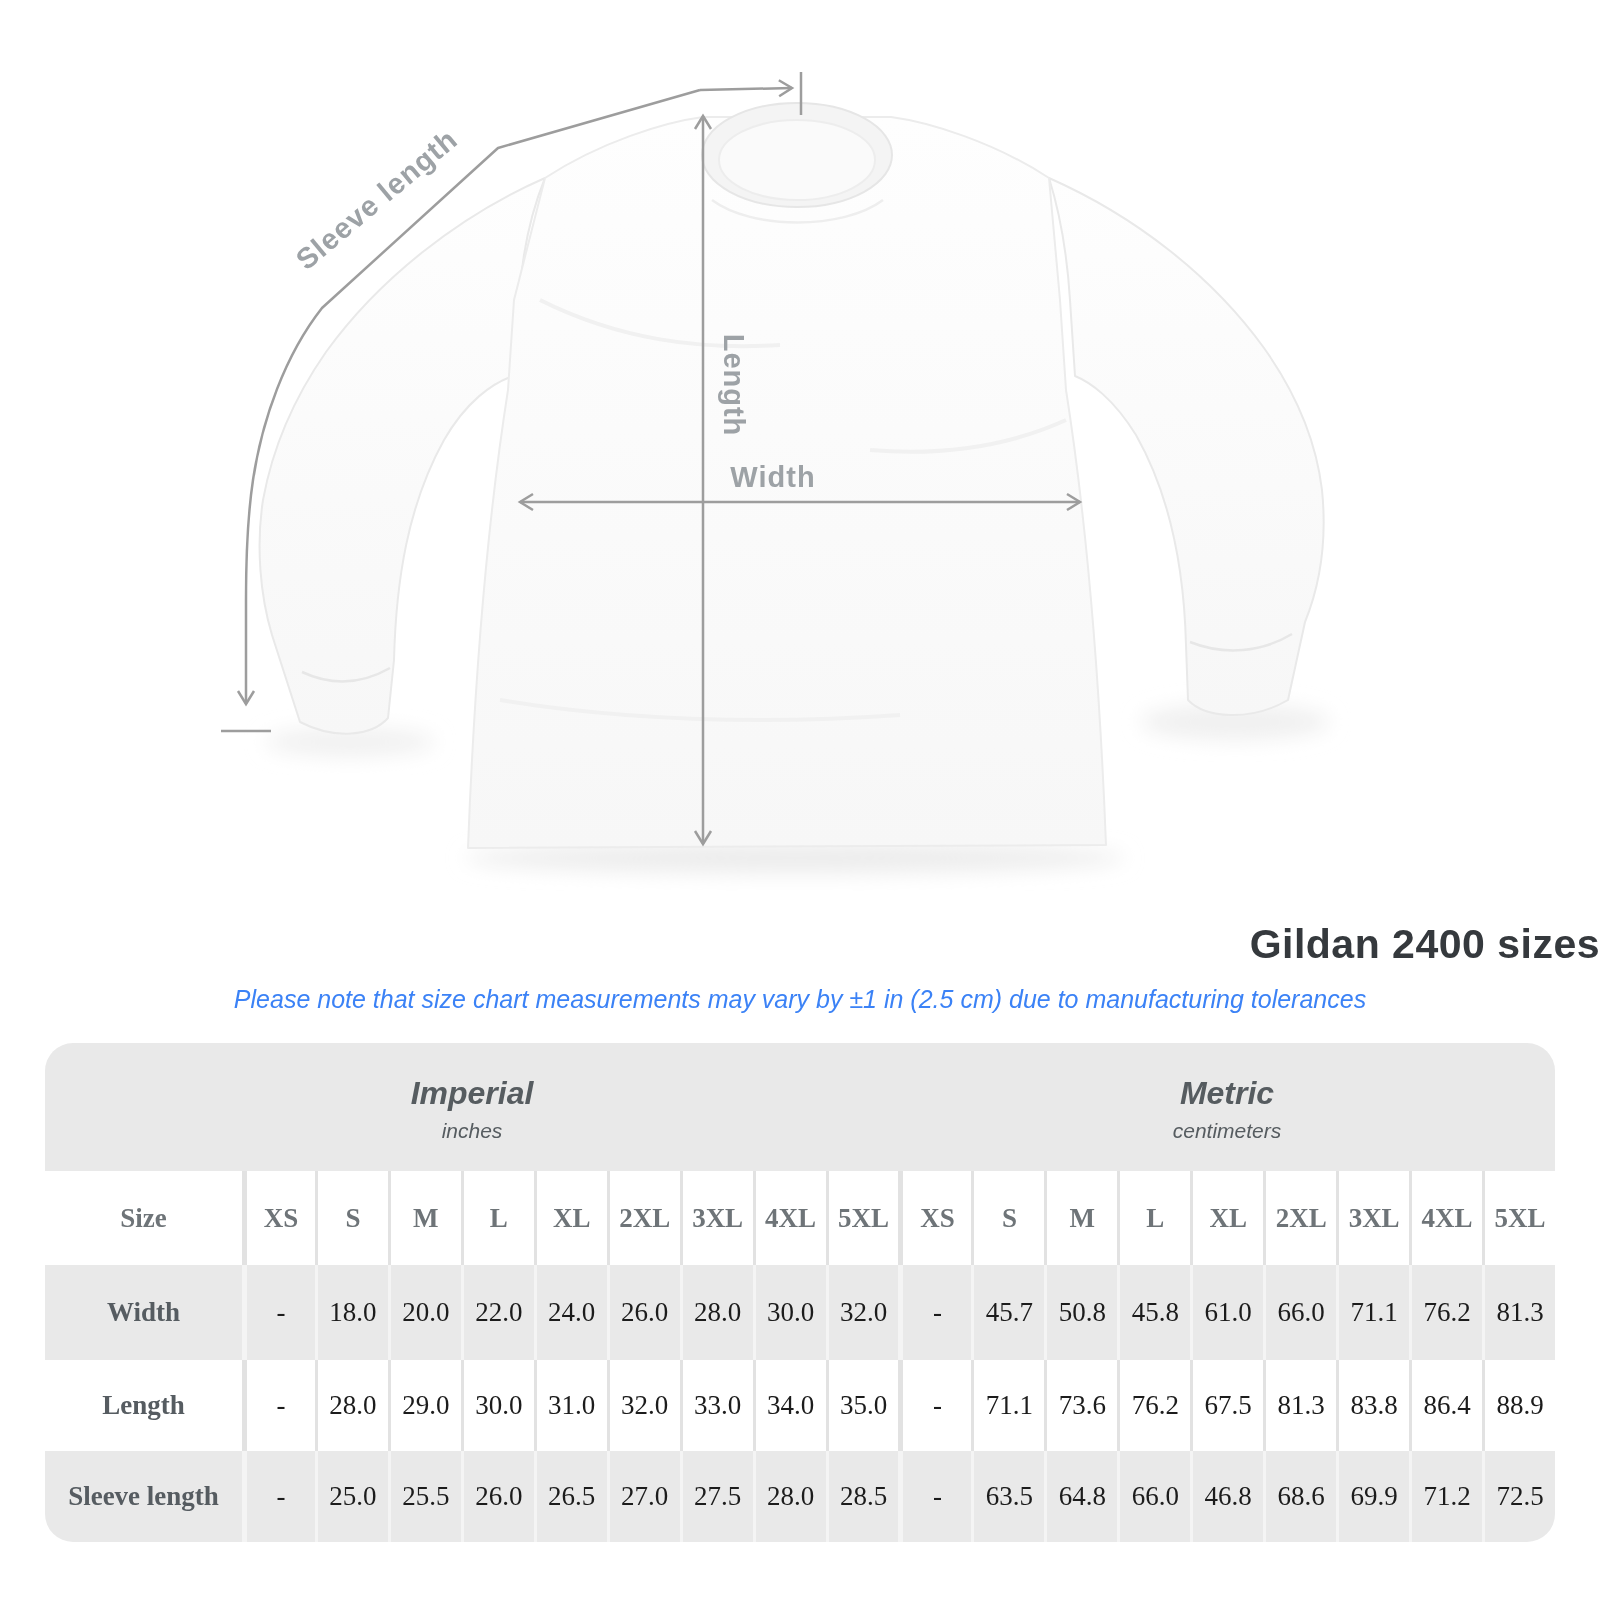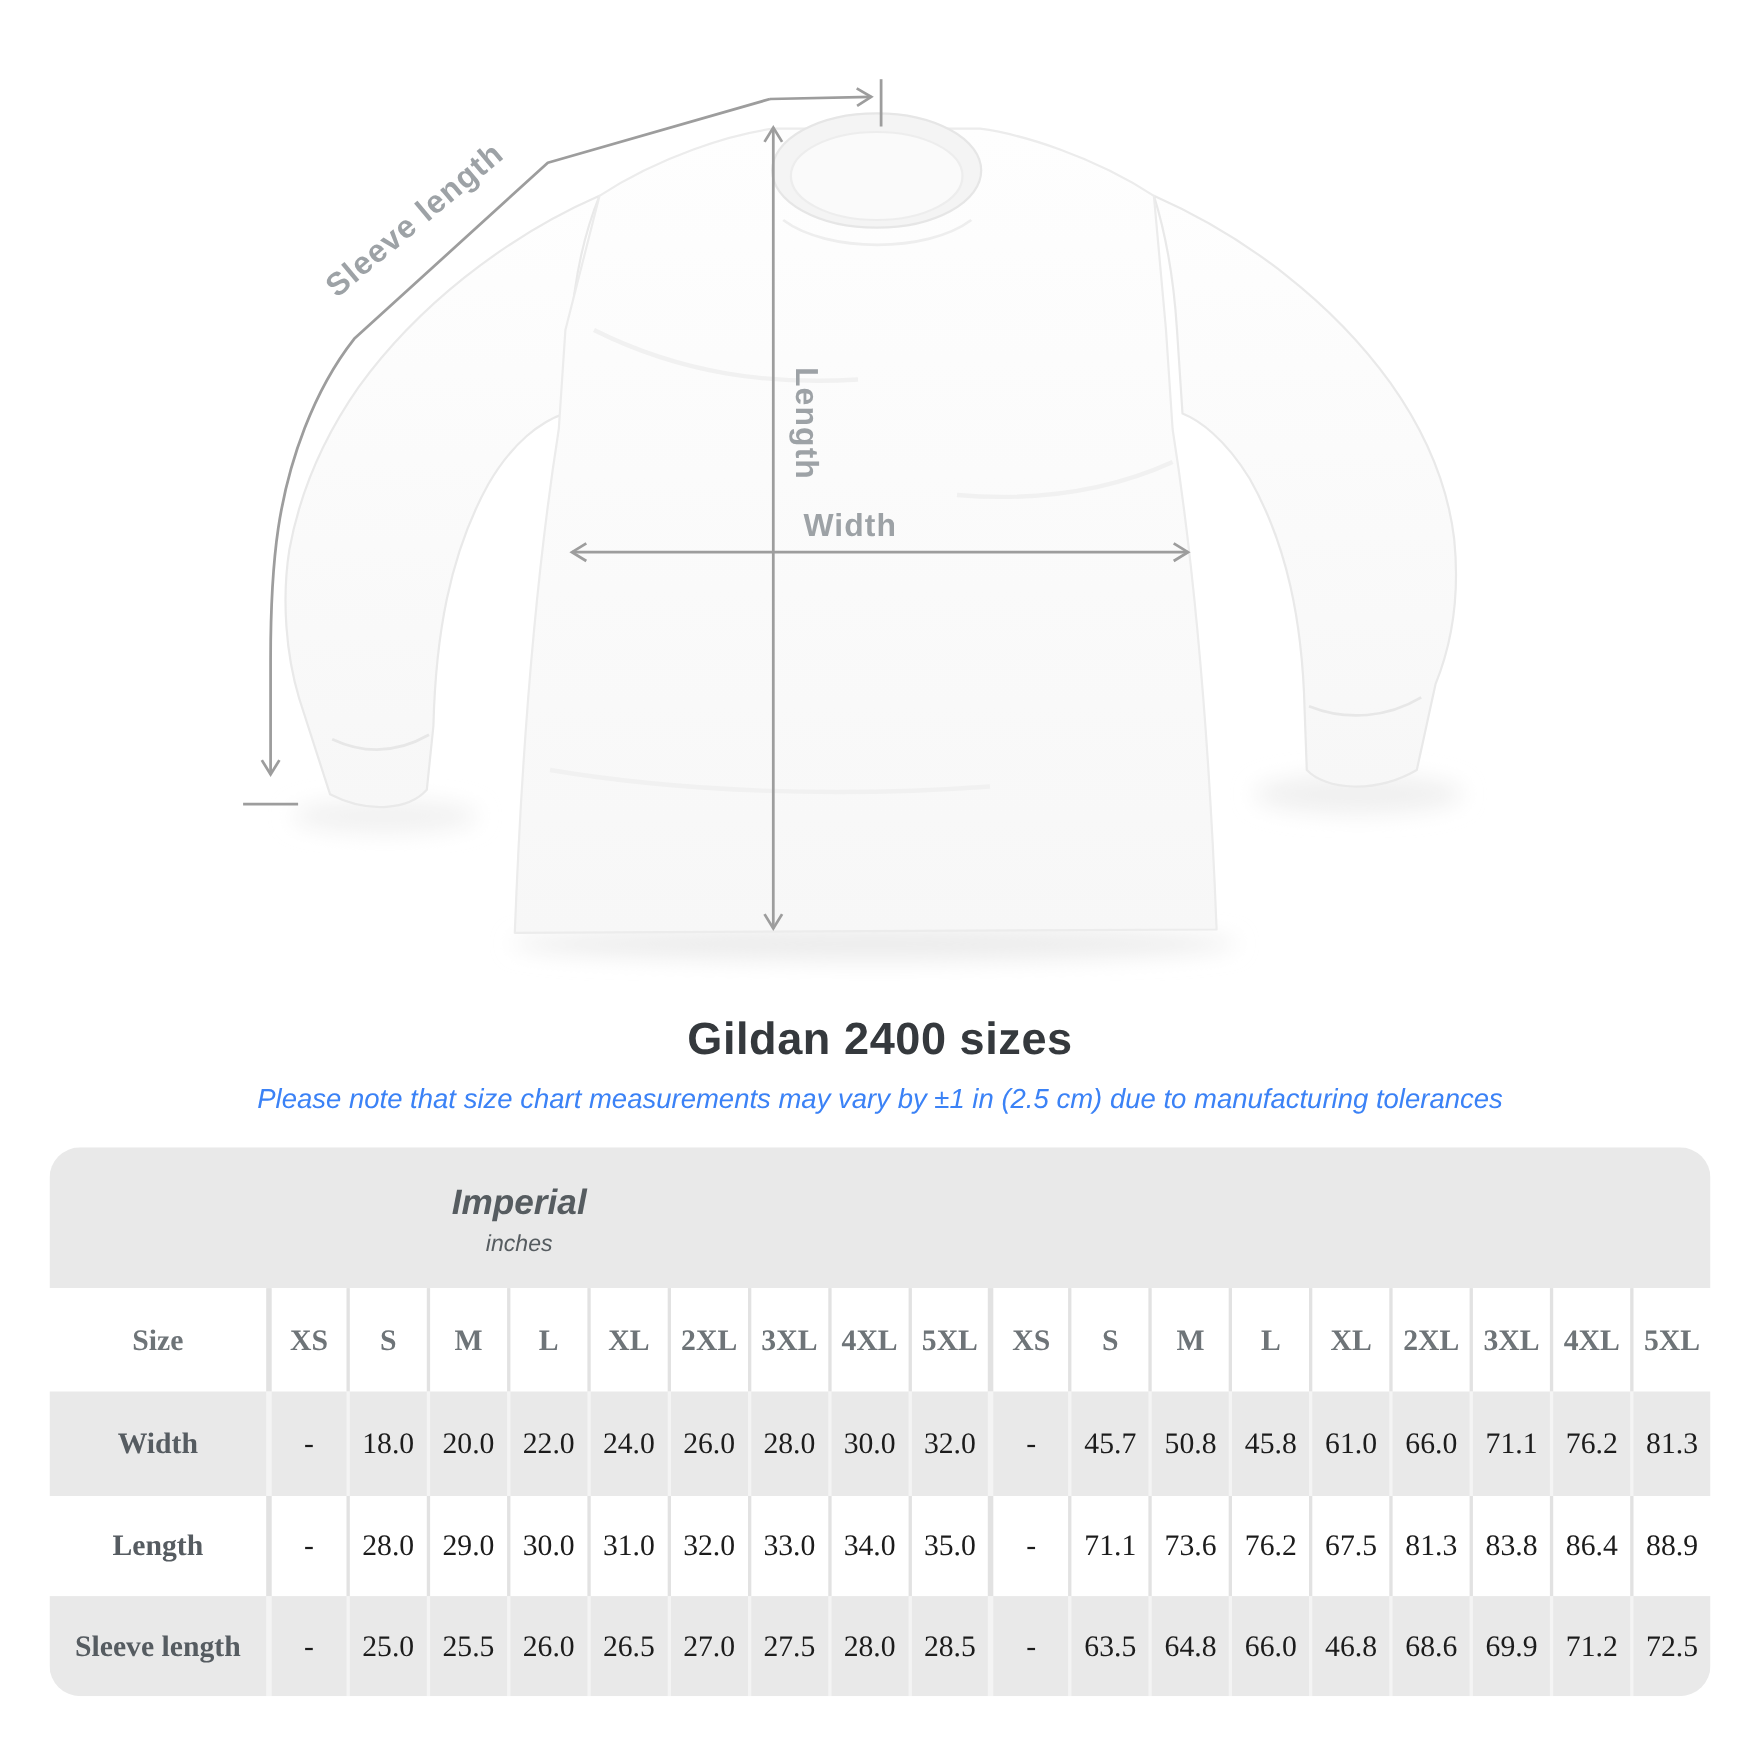--- a/index.html
+++ b/index.html
@@ -11,21 +11,21 @@
   .page{width:1600px;height:1600px;position:relative;}
 
   
   .diagram{position:relative;width:1600px;height:900px;}
   .diagram svg{display:block;width:1600px;height:900px;}
   .dim-label{font-weight:bold;fill:#9da2a6;font-size:29px;letter-spacing:1px;}
 
   
   .chart-header{text-align:center;padding-top:20px;}
   .chart-header h1{
-    margin:0;font-size:41px;line-height:48px;font-weight:bold;color:#35393d;letter-spacing:.5px;
+    margin:0;font-size:41px;line-height:48px;font-weight:bold;color:#35393d;letter-spacing:.5px;text-align:right;
   }
   .chart-header p{
     margin:16px 0 0 0;font-size:25px;line-height:30px;font-style:italic;color:#3b82f6;
   }
 
   
   .size-table{
     width:1510px;margin:29px 0 0 45px;border-radius:28px;overflow:hidden;background:#ffffff;
   }
   .band{display:grid;grid-template-columns:854px 656px;background:#e9e9e9;height:128px;}
@@ -144,20 +144,24 @@
     <h1>Gildan 2400 sizes</h1>
     <p>Please note that size chart measurements may vary by ±1 in (2.5 cm) due to manufacturing tolerances</p>
   </div>
 
   <div class="size-table">
 
     <div class="band">
       <div class="band-cell">
         <div class="band-title">Imperial</div>
         <div class="band-sub">inches</div>
+      </div>
+      <div class="band-cell">
+        <div class="band-title">Metric</div>
+        <div class="band-sub">centimeters</div>
       </div>
     </div>
 
     <div class="trow r-white r-header">
       <div class="c hdr">Size</div>
       <div class="c hdr">XS</div>
       <div class="c hdr">S</div>
       <div class="c hdr">M</div>
       <div class="c hdr">L</div>
       <div class="c hdr">XL</div>

